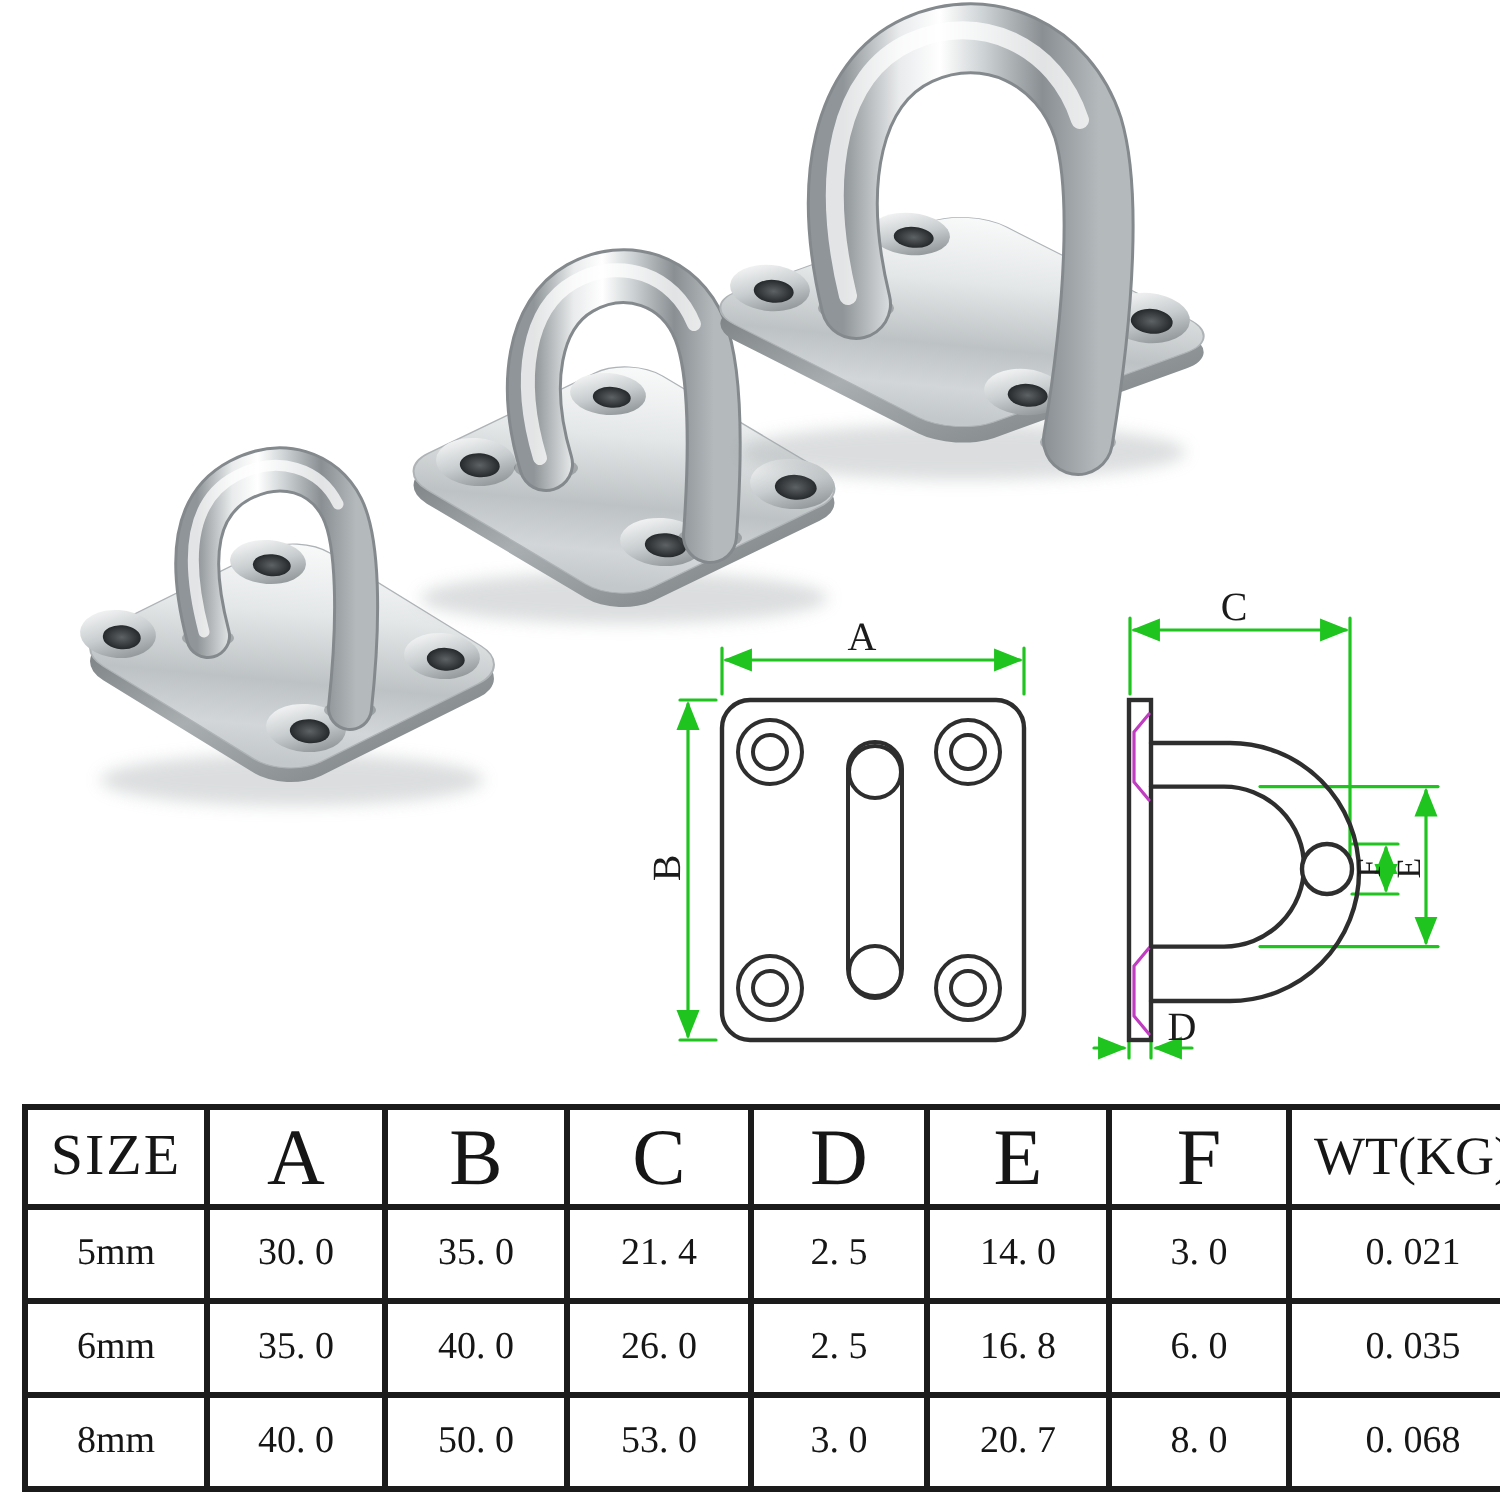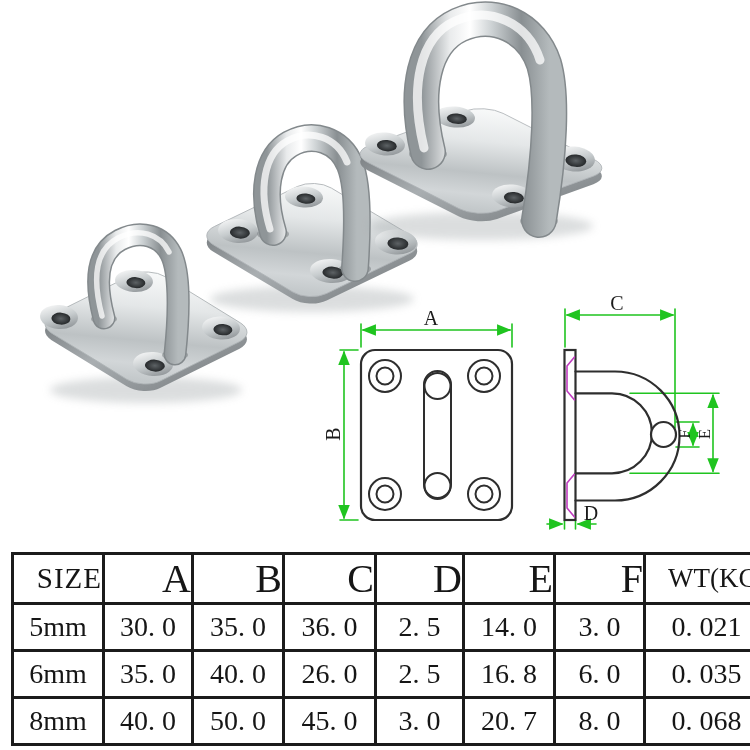--- a/index.html
+++ b/index.html
@@ -8,24 +8,24 @@
   #art{position:absolute;left:0;top:0;}
   .dimlbl{font-family:"Liberation Serif","DejaVu Serif",serif;font-size:20px;fill:#1b1b1b;}
   .dimlbl.small{font-size:17px;}
   
   #spec-table-wrap{position:absolute;left:11px;top:552px;width:732px;}
   table{border-collapse:collapse;table-layout:fixed;width:732px;color:#161616;}
   th,td{border:3px solid #1b1b1b;text-align:center;vertical-align:middle;padding:0;
         font-weight:normal;overflow:hidden;white-space:nowrap;}
   thead tr{height:45px;}
   tbody tr{height:47px;}
-  th{font-size:40px;text-align:right;}
+  th{font-size:40px;}
   th:first-child{font-size:29px;letter-spacing:1px;}
   th:last-child{font-size:27px;}
-  td{font-size:28px;margin-left:20px;}
+  td{font-size:19px;margin-left:20px;}
   th:nth-child(1){width:88px;}  th:nth-child(2){width:86px;}
   th:nth-child(3){width:88px;}  th:nth-child(4){width:89px;}
   th:nth-child(5){width:85px;}  th:nth-child(6){width:88px;}
   th:nth-child(7){width:87px;}  th:nth-child(8){width:121px;}
 </style>
 </head>
 <body>
 
 <div id="stage">
 
@@ -262,41 +262,41 @@
             <th>E</th>
             <th>F</th>
             <th>WT(KG)</th>
           </tr>
         </thead>
         <tbody>
           <tr>
             <td>5mm</td>
             <td>30. 0</td>
             <td>35. 0</td>
-            <td>36. 0</td>
+            <td>21. 4</td>
             <td>2. 5</td>
             <td>14. 0</td>
             <td>3. 0</td>
             <td>0. 021</td>
           </tr>
           <tr>
             <td>6mm</td>
             <td>35. 0</td>
             <td>40. 0</td>
             <td>26. 0</td>
             <td>2. 5</td>
             <td>16. 8</td>
             <td>6. 0</td>
             <td>0. 035</td>
           </tr>
           <tr>
             <td>8mm</td>
             <td>40. 0</td>
             <td>50. 0</td>
-            <td>45. 0</td>
+            <td>53. 0</td>
             <td>3. 0</td>
             <td>20. 7</td>
             <td>8. 0</td>
             <td>0. 068</td>
           </tr>
         </tbody>
       </table>
 </div>
 
 </div>

